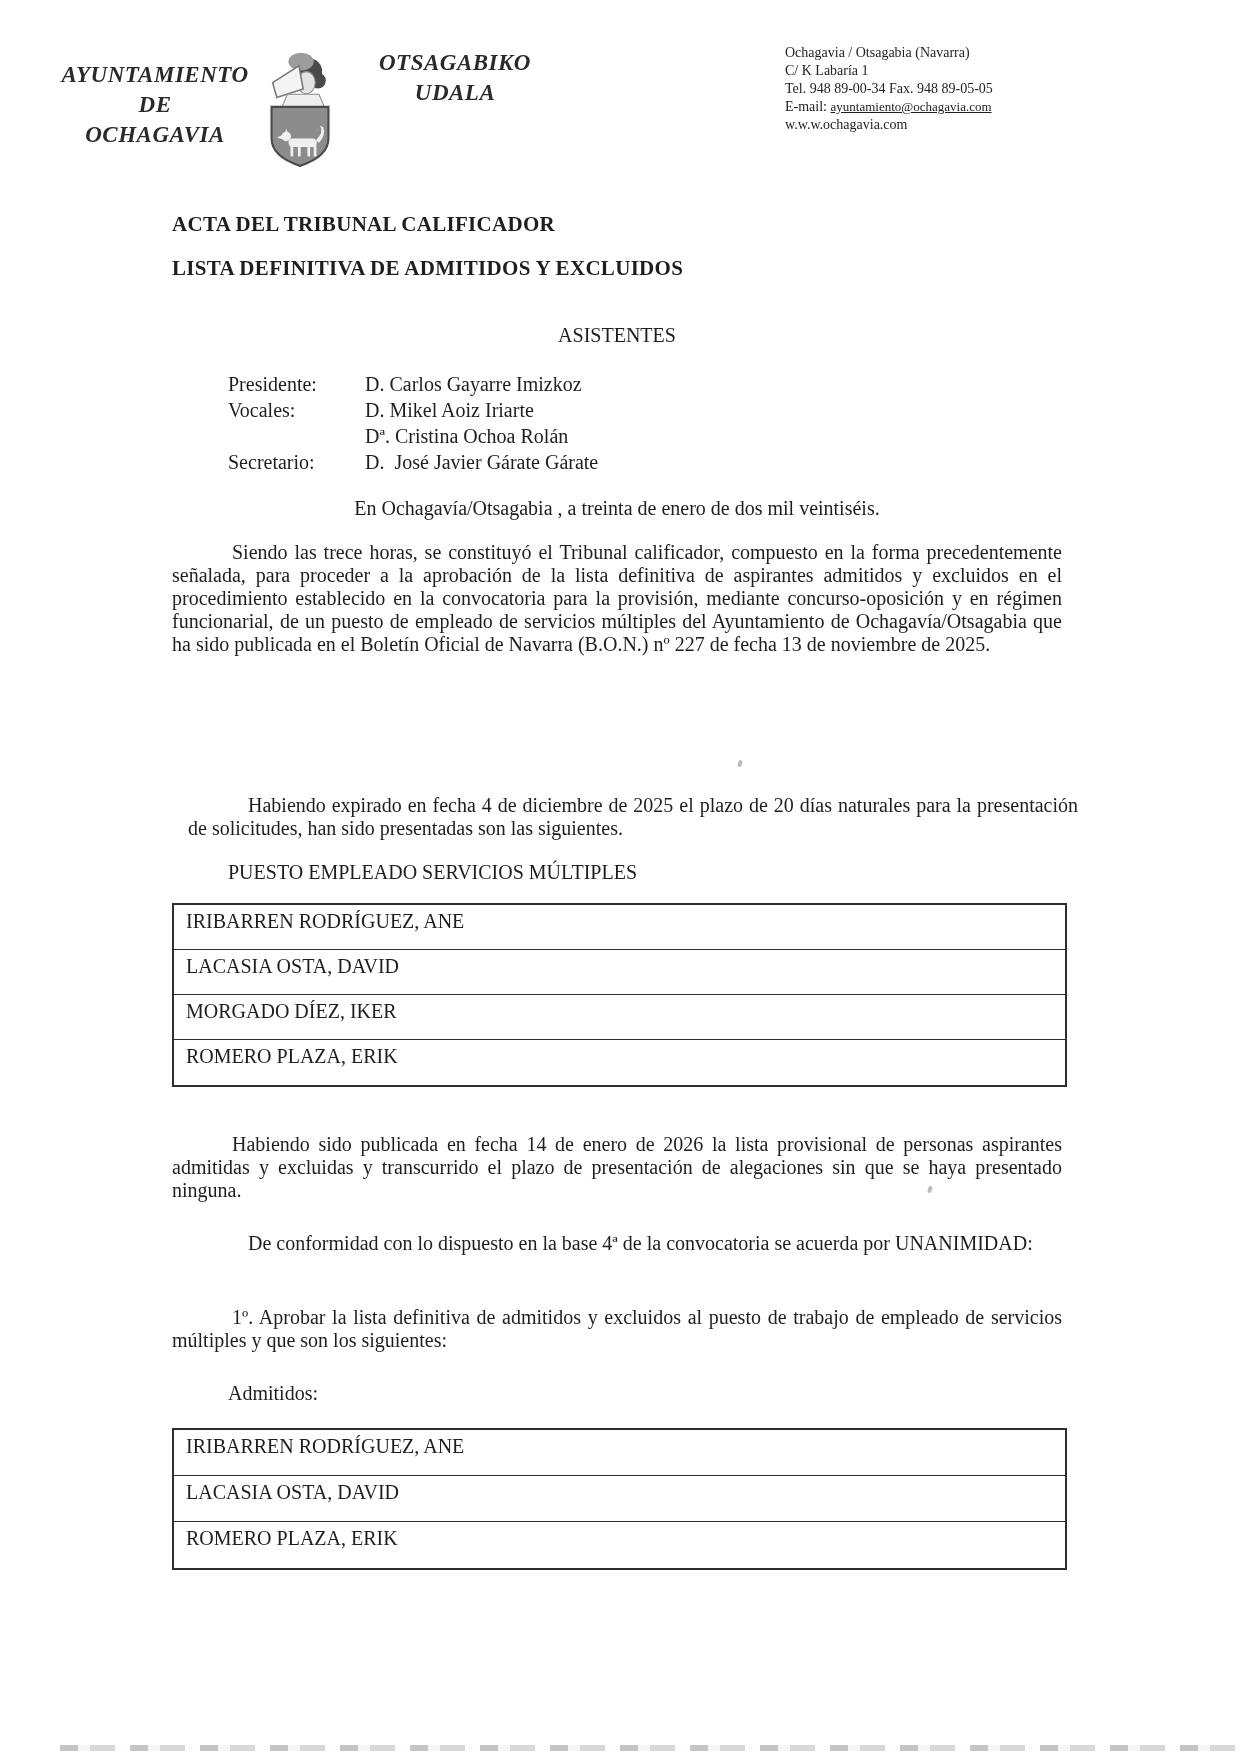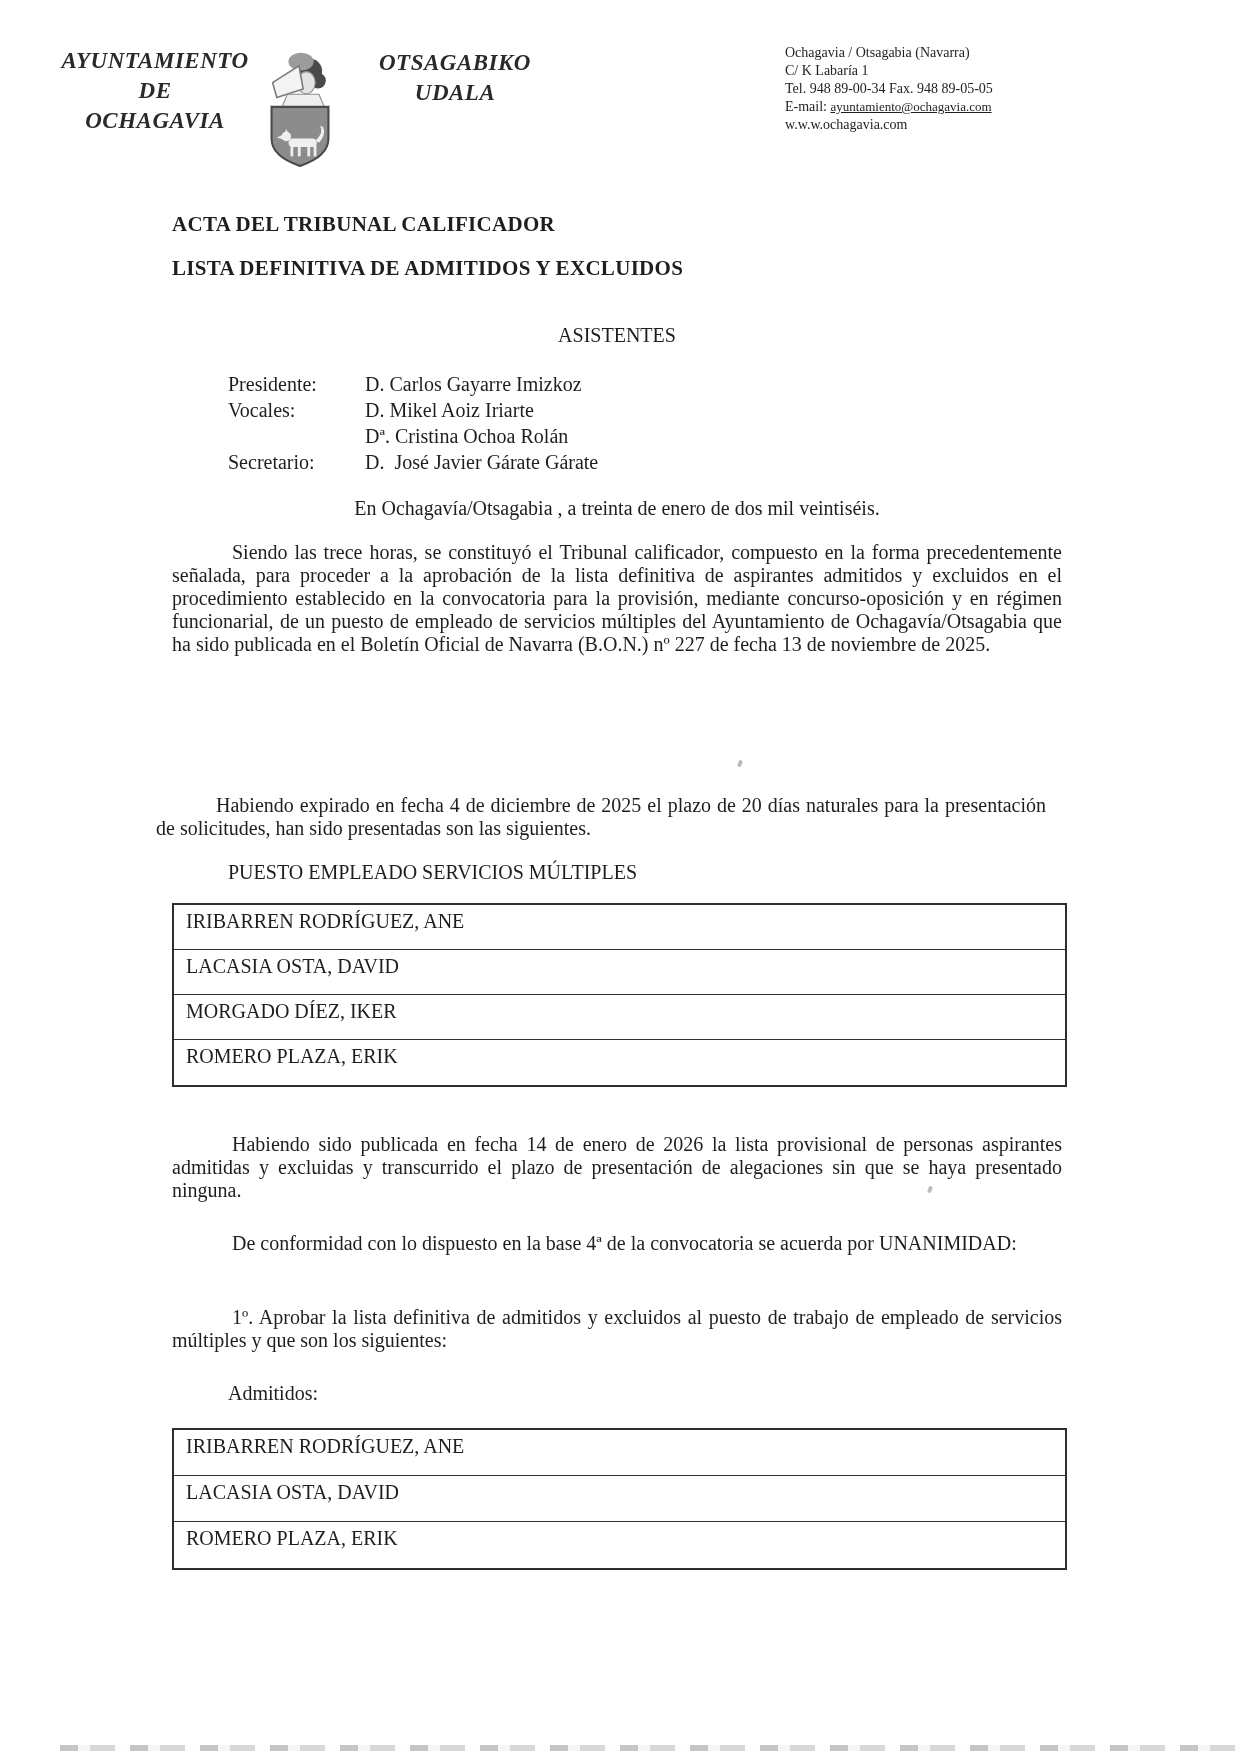--- a/index.html
+++ b/index.html
@@ -117,21 +117,21 @@
     background: rgba(120,120,120,0.5);
     border-radius: 2px;
     transform: rotate(20deg);
   }
 </style>
 </head>
 <body>
 
 <div class="page">
 
-  <div class="abs org-name" style="left:40px; top:46px; width:230px;text-align:center;">AYUNTAMIENTO
+  <div class="abs org-name" style="left:40px; top:60px; width:230px;text-align:center;">AYUNTAMIENTO
 DE
 OCHAGAVIA</div>
 
   <svg class="abs" style="left:262px; top:50px;" width="76" height="118" viewBox="0 0 70 112" aria-hidden="true">
 
     <circle cx="44" cy="20" r="12" fill="#4a4a4a"></circle>
     <circle cx="52" cy="29" r="7.5" fill="#4a4a4a"></circle>
 
     <ellipse cx="36" cy="11" rx="12" ry="8.5" fill="#9c9c9c"></ellipse>
 
@@ -183,34 +183,34 @@
     <div></div>
     <div class="attendee-name">Dª. Cristina Ochoa Rolán</div>
     <div>Secretario:</div>
     <div class="attendee-name">D.  José Javier Gárate Gárate</div>
   </div>
 
   <p class="abs dateline" style="left:172px; top:496px; width:890px;">En Ochagavía/Otsagabia , a treinta de enero de dos mil veintiséis.</p>
 
   <p class="abs para" style="left:172px; top:541px; width:890px;">Siendo las trece horas, se constituyó el Tribunal calificador, compuesto en la forma precedentemente señalada, para proceder a la aprobación de la lista definitiva de aspirantes admitidos y excluidos en el procedimiento establecido en la convocatoria para la provisión, mediante concurso-oposición y en régimen funcionarial, de un puesto de empleado de servicios múltiples del Ayuntamiento de Ochagavía/Otsagabia que ha sido publicada en el Boletín Oficial de Navarra (B.O.N.) nº 227 de fecha 13 de noviembre de 2025.</p>
 
-  <p class="abs para" style="left:156px; top:794px; width:890px;">Habiendo expirado en fecha 4 de diciembre de 2025 el plazo de 20 días naturales para la presentación de solicitudes, han sido presentadas son las siguientes.</p>
+  <p class="abs para" style="left:188px; top:794px; width:890px;">Habiendo expirado en fecha 4 de diciembre de 2025 el plazo de 20 días naturales para la presentación de solicitudes, han sido presentadas son las siguientes.</p>
 
   <p class="abs inline-heading" style="left:228px; top:860px; width:834px;">PUESTO EMPLEADO SERVICIOS MÚLTIPLES</p>
 
   <div class="abs name-table t1" style="left:172px; top:903px; width:895px;">
     <div class="name-row">IRIBARREN RODRÍGUEZ, ANE</div>
     <div class="name-row">LACASIA OSTA, DAVID</div>
     <div class="name-row">MORGADO DÍEZ, IKER</div>
     <div class="name-row">ROMERO PLAZA, ERIK</div>
   </div>
 
   <p class="abs para" style="left:172px; top:1133px; width:890px;">Habiendo sido publicada en fecha 14 de enero de 2026 la lista provisional de personas aspirantes admitidas y excluidas y transcurrido el plazo de presentación de alegaciones sin que se haya presentado ninguna.</p>
 
-  <p class="abs para" style="left:172px; top:1232px; width:890px;">De conformidad con lo dispuesto en la base 4ª de la convocatoria se acuerda por UNANIMIDAD:</p>
+  <p class="abs para" style="left:188px; top:1232px; width:890px;">De conformidad con lo dispuesto en la base 4ª de la convocatoria se acuerda por UNANIMIDAD:</p>
 
   <p class="abs para" style="left:172px; top:1306px; width:890px;">1º. Aprobar la lista definitiva de admitidos y excluidos al puesto de trabajo de empleado de servicios múltiples y que son los siguientes:</p>
 
   <p class="abs inline-heading" style="left:228px; top:1381px; width:834px;">Admitidos:</p>
 
   <div class="abs name-table t2" style="left:172px; top:1428px; width:895px;">
     <div class="name-row">IRIBARREN RODRÍGUEZ, ANE</div>
     <div class="name-row">LACASIA OSTA, DAVID</div>
     <div class="name-row">ROMERO PLAZA, ERIK</div>
   </div>

